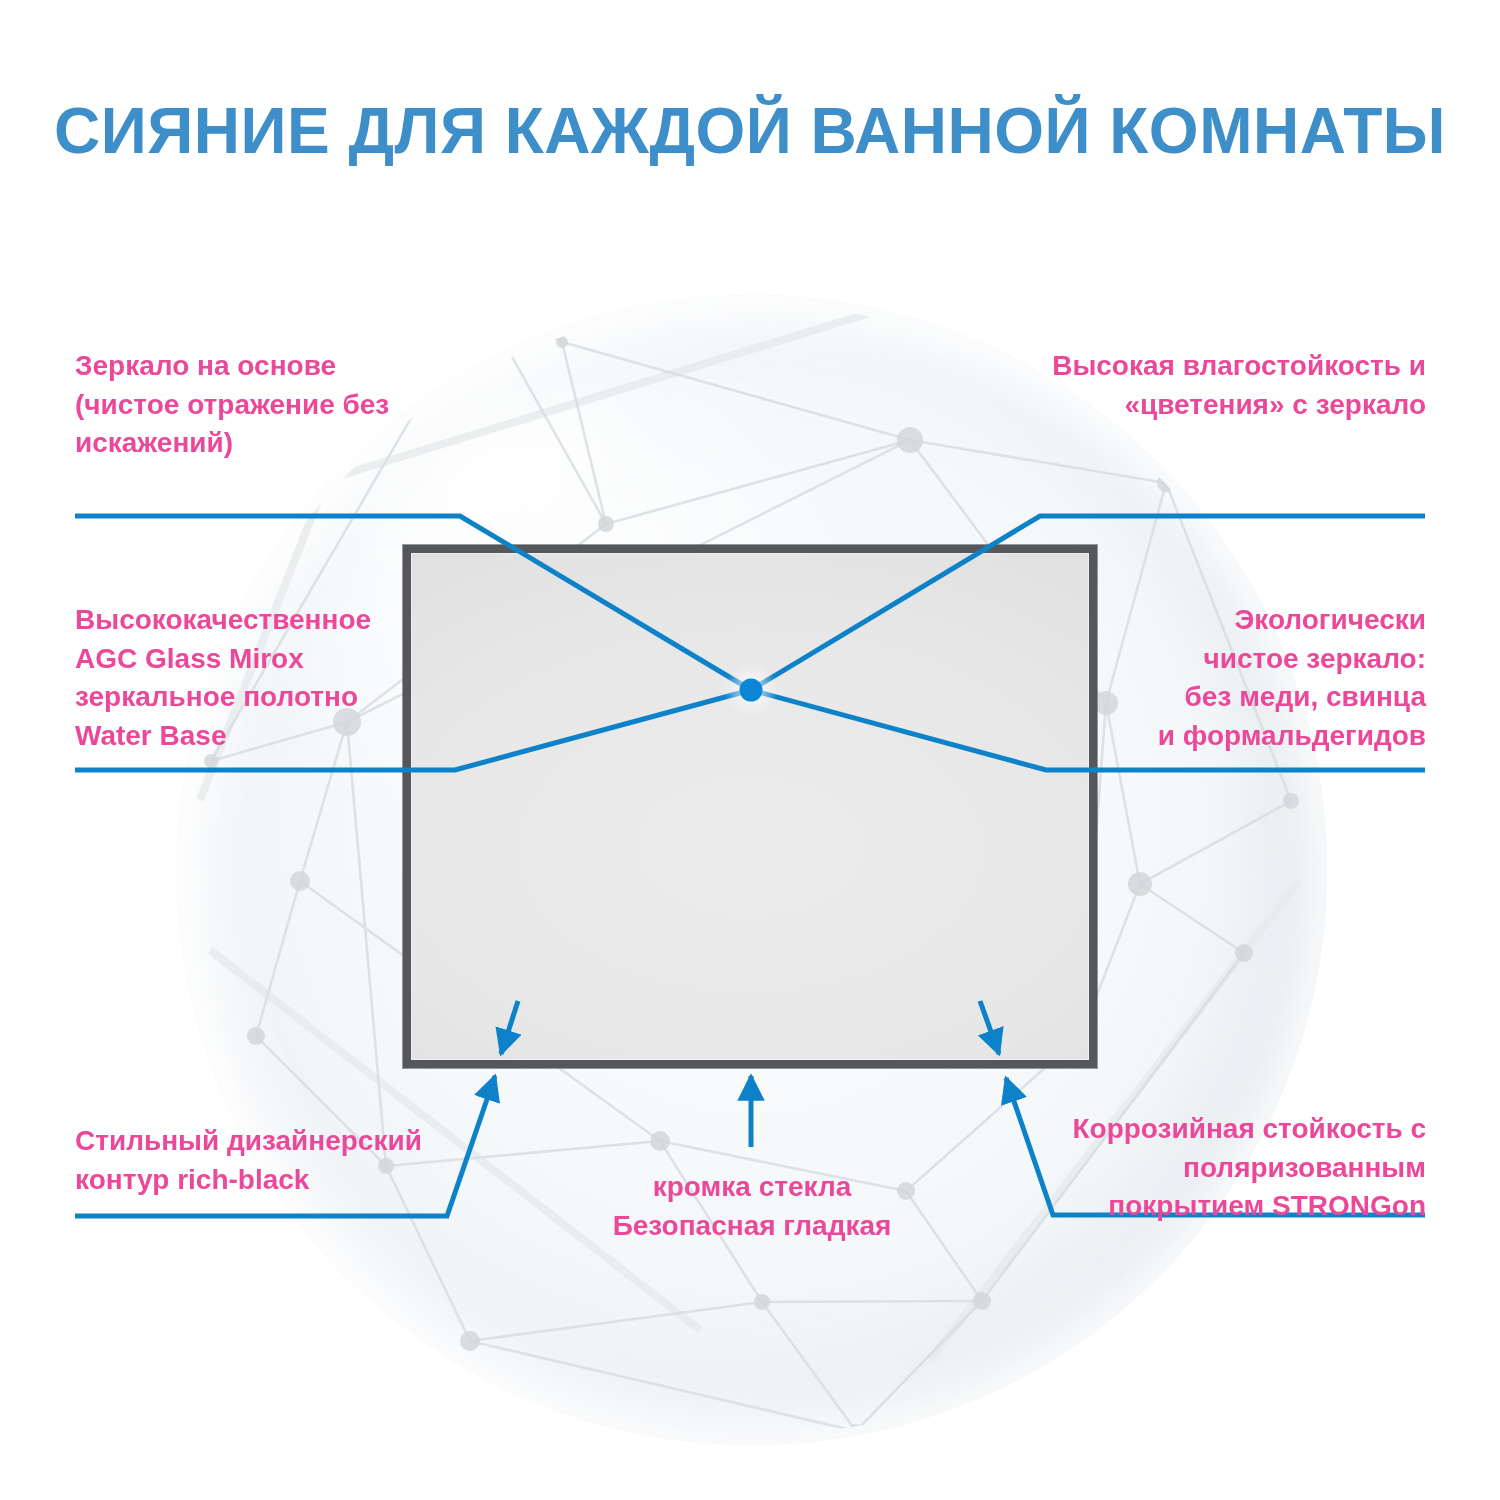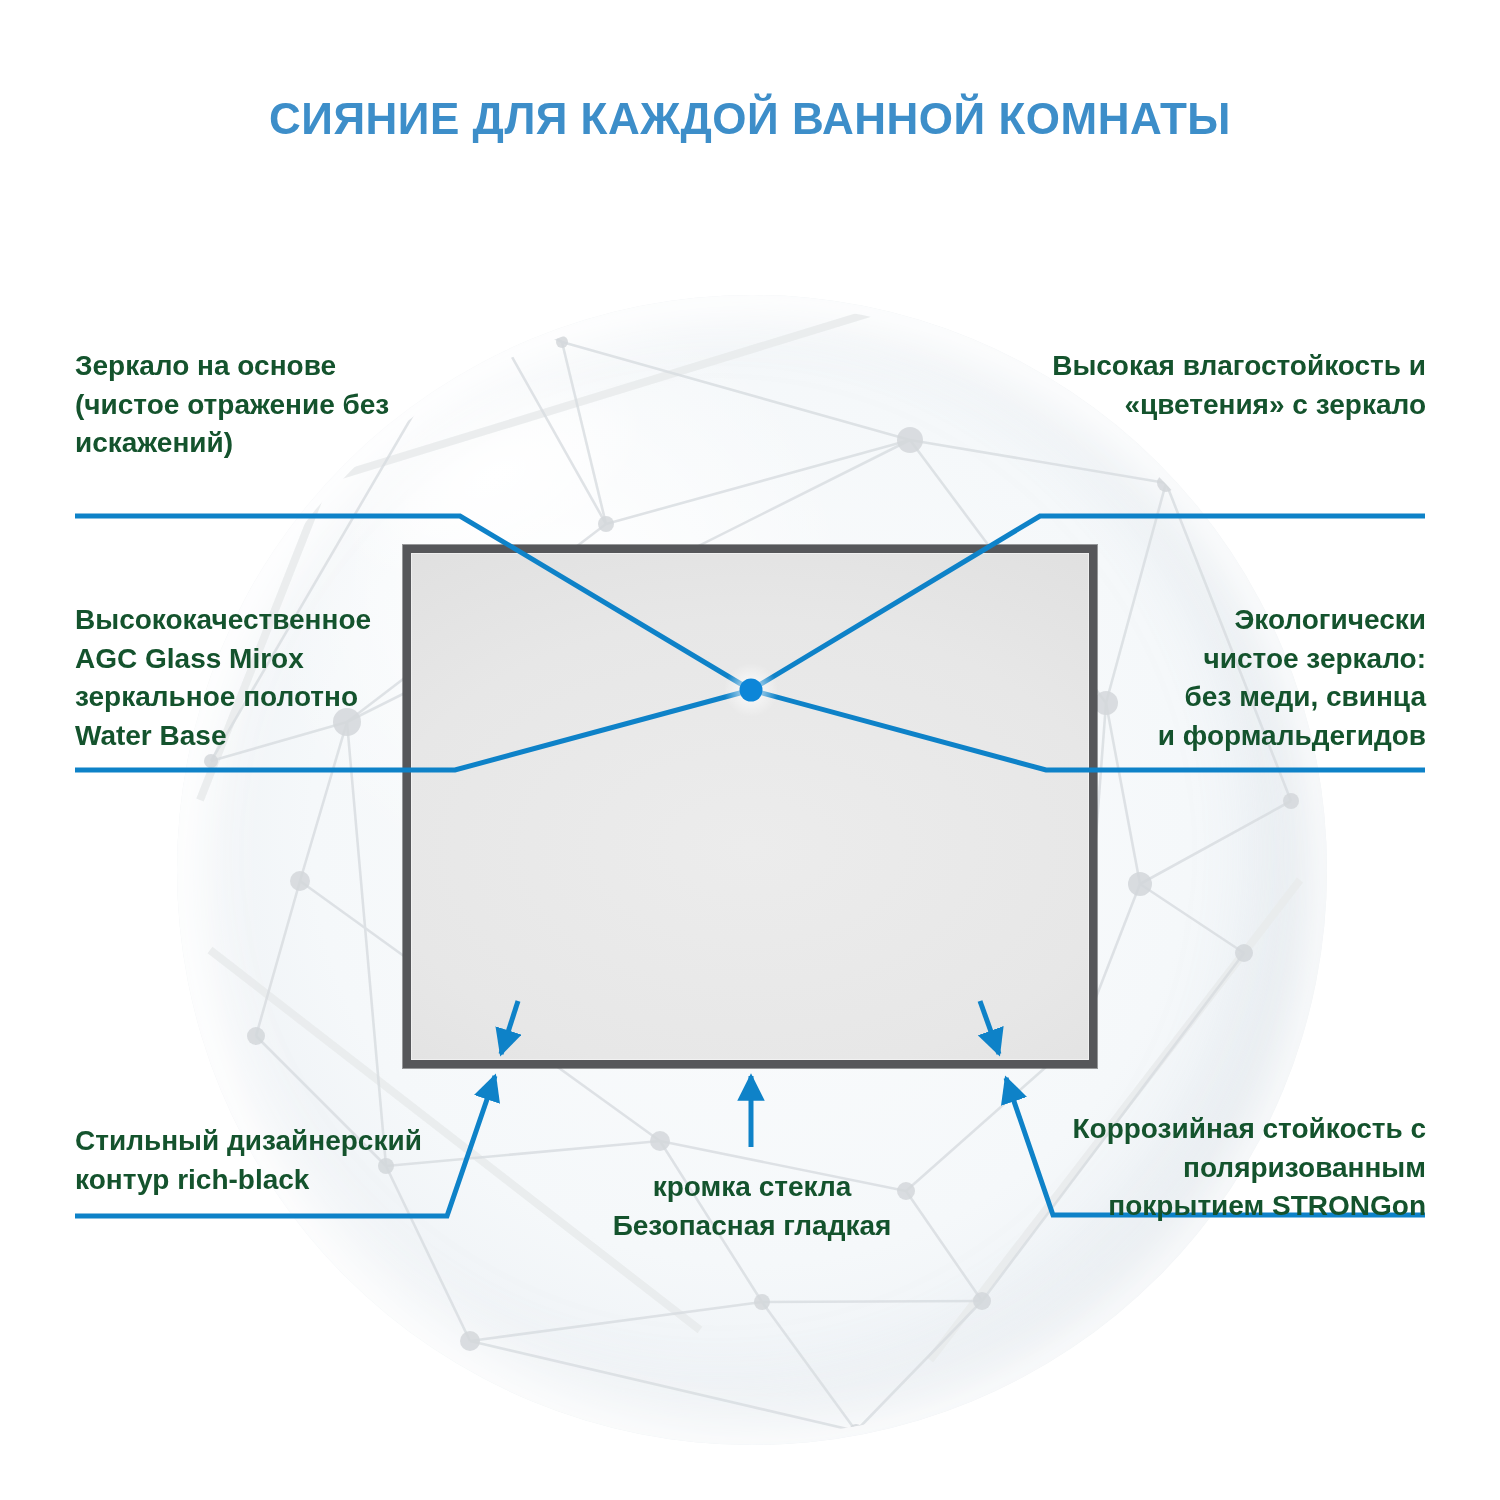--- a/index.html
+++ b/index.html
@@ -2,21 +2,21 @@
 <html><head>
 <meta charset="utf-8">
 <style>
   html,body{margin:0;padding:0;background:#ffffff;}
   .canvas{
     position:relative;width:1500px;height:1500px;overflow:hidden;background:#ffffff;
     font-family:"Liberation Sans", sans-serif;
   }
   .title{
     position:absolute;left:0;top:94px;width:1500px;text-align:center;
-    font-size:44px;font-weight:700;letter-spacing:.5px;color:#3d8ec9;
+    font-size:64px;font-weight:700;letter-spacing:.5px;color:#3d8ec9;
   }
   
   .sphere{
     position:absolute;left:177px;top:295px;width:1150px;height:1150px;border-radius:50%;
     background:
       radial-gradient(circle at 33% 26%, rgba(255,255,255,.98) 0%, rgba(255,255,255,0) 26%),
       radial-gradient(circle at 50% 46%, #fbfcfd 0%, #f5f8fa 52%, #edf1f5 74%, #e1e8ee 88%, #cfd9e1 96%, #dfe6ec 100%);
     box-shadow:
       inset 0 26px 60px rgba(255,255,255,.95),
       inset 26px 0 70px rgba(255,255,255,.9),
@@ -35,21 +35,21 @@
   .mirror{
     position:absolute;left:403px;top:545px;width:678px;height:507px;
     border:8px solid #56575a;
     background:radial-gradient(120% 100% at 50% 58%, #ececec 0%, #e7e7e7 45%, #dedede 80%, #d5d5d6 100%);
     box-shadow:inset 0 0 0 1px rgba(255,255,255,.45), 0 0 0 1px rgba(70,71,73,.55);
   }
   
   .callouts{position:absolute;left:0;top:0;width:1500px;height:1500px;pointer-events:none;}
   
   .ann{
-    position:absolute;font-weight:700;font-size:28px;line-height:38.5px;color:#14532d;
+    position:absolute;font-weight:700;font-size:28px;line-height:38.5px;color:#ec4899;
     white-space:nowrap;
   }
   .ann-top-left{left:75px;top:347px;}
   .ann-top-right{right:74px;top:347px;text-align:right;}
   .ann-mid-left{left:75px;top:601px;}
   .ann-mid-right{right:74px;top:601px;text-align:right;}
   .ann-bottom-left{left:75px;top:1122px;}
   .ann-bottom-center{left:552px;width:400px;top:1168px;text-align:center;}
   .ann-bottom-right{right:74px;top:1089px;text-align:right;margin-top:21px;}
 </style>

